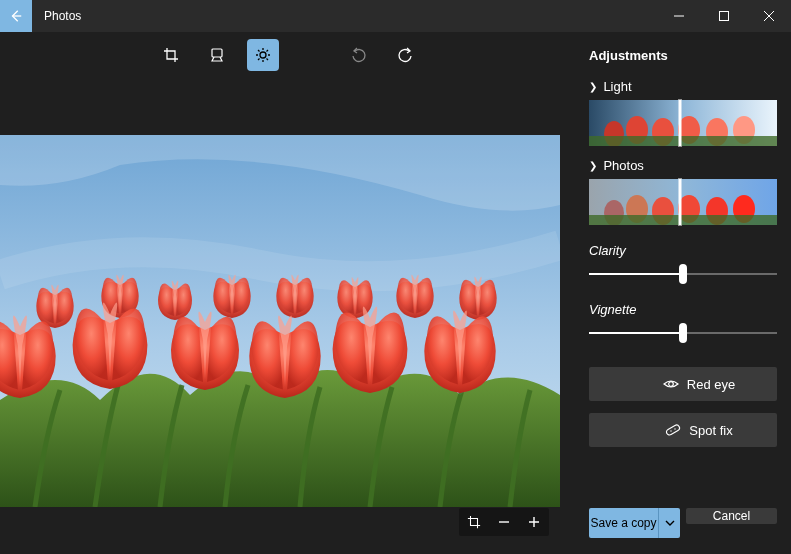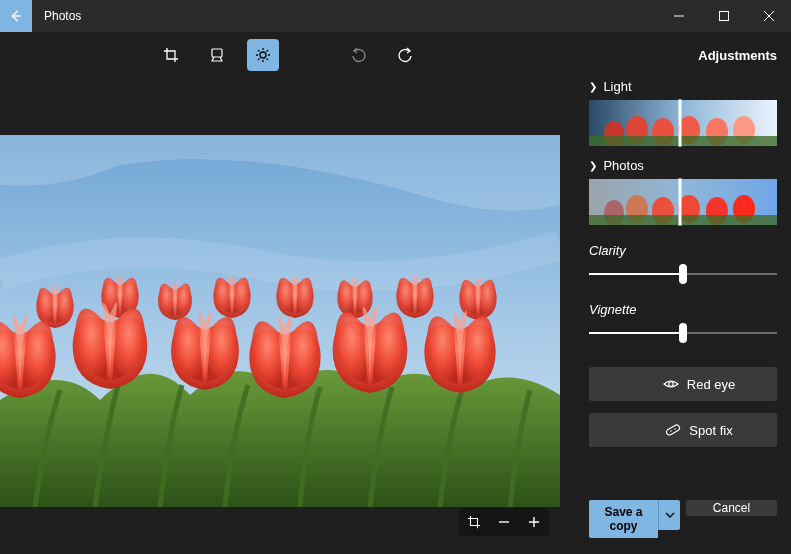--- a/index.html
+++ b/index.html
@@ -22,38 +22,38 @@
   .tool-btn.active { background: #7fb7e2; color: #000; }
 
   .photo-stage { flex: 1; position: relative; display: flex; align-items: center; justify-content: flex-start; }
   .photo { width: 560px; height: 372px; margin-top: 10px; }
 
   .zoom-bar { position: absolute; right: 26px; bottom: 18px; width: 90px; height: 28px; background: rgba(20,20,20,0.85); display: flex; align-items: center; justify-content: space-around; border-radius: 2px; }
   .zoom-btn { width: 28px; height: 28px; display: flex; align-items: center; justify-content: center; color: #fff; }
 
   
   .side { width: 216px; background: #1f1f1f; padding: 0 14px 16px 14px; display: flex; flex-direction: column; overflow-y: auto; }
-  .panel-title { text-align: right; font-size: 13px; font-weight: 600; padding: 16px 0 16px; color: #fff; }
+  .panel-title { text-align: left; font-size: 13px; font-weight: 600; padding: 16px 0 16px; color: #fff; }
   .section { margin-bottom: 12px; }
   .sec-head { display: flex; align-items: center; gap: 6px; font-size: 13px; margin-bottom: 6px; cursor: pointer; }
   .chevron { font-size: 10px; }
   .thumb-strip { width: 100%; height: 46px; border-radius: 2px; position: relative; }
   .thumb-mark { position: absolute; top: 0; bottom: 0; width: 2px; background: #fff; left: 48%; box-shadow: 0 0 0 1px rgba(255,255,255,0.5); }
 
   .slider-label { font-size: 13px; margin-top: 6px; margin-bottom: 6px; font-style: italic; }
   .slider { width: 100%; height: 20px; position: relative; display: flex; align-items: center; }
   .track { height: 2px; background: #6a6a6a; width: 100%; }
   .track-fill { position: absolute; height: 2px; background: #fff; left: 0; }
   .thumb { position: absolute; width: 8px; height: 20px; background: #fff; border-radius: 4px; top: 0; transform: translateX(-50%); }
 
   .action-btn { width: 100%; height: 34px; background: #3a3a3a; border: none; color: #fff; font-size: 13px; margin-top: 12px; display: flex; align-items: center; justify-content: center; gap: 8px; border-radius: 2px; cursor: pointer; padding-left: 32px; }
 
   .footer-btns { margin-top: auto; display: flex; gap: 6px; padding-top: 16px; }
   .save-split { display: flex; flex: 1; }
-  .save-btn { flex: 1; height: 38px; background: #7fb7e2; border: none; color: #000; font-size: 12px; border-radius: 2px 0 0 2px; cursor: pointer; font-weight: bold; }
+  .save-btn { flex: 1; height: 30px; background: #7fb7e2; border: none; color: #000; font-size: 12px; border-radius: 2px 0 0 2px; cursor: pointer; }
   .save-drop { width: 22px; height: 30px; background: #7fb7e2; border: none; border-left: 1px solid #5a94c0; color: #000; border-radius: 0 2px 2px 0; display: flex; align-items: center; justify-content: center; cursor: pointer; }
   .cancel-btn { flex: 1; height: 16px; background: #3a3a3a; border: none; color: #fff; font-size: 12px; border-radius: 2px; cursor: pointer; }
 
   svg { display: block; }
 </style>
 </head>
 <body>
 
 <div class="titlebar">
   <div class="back-btn">

